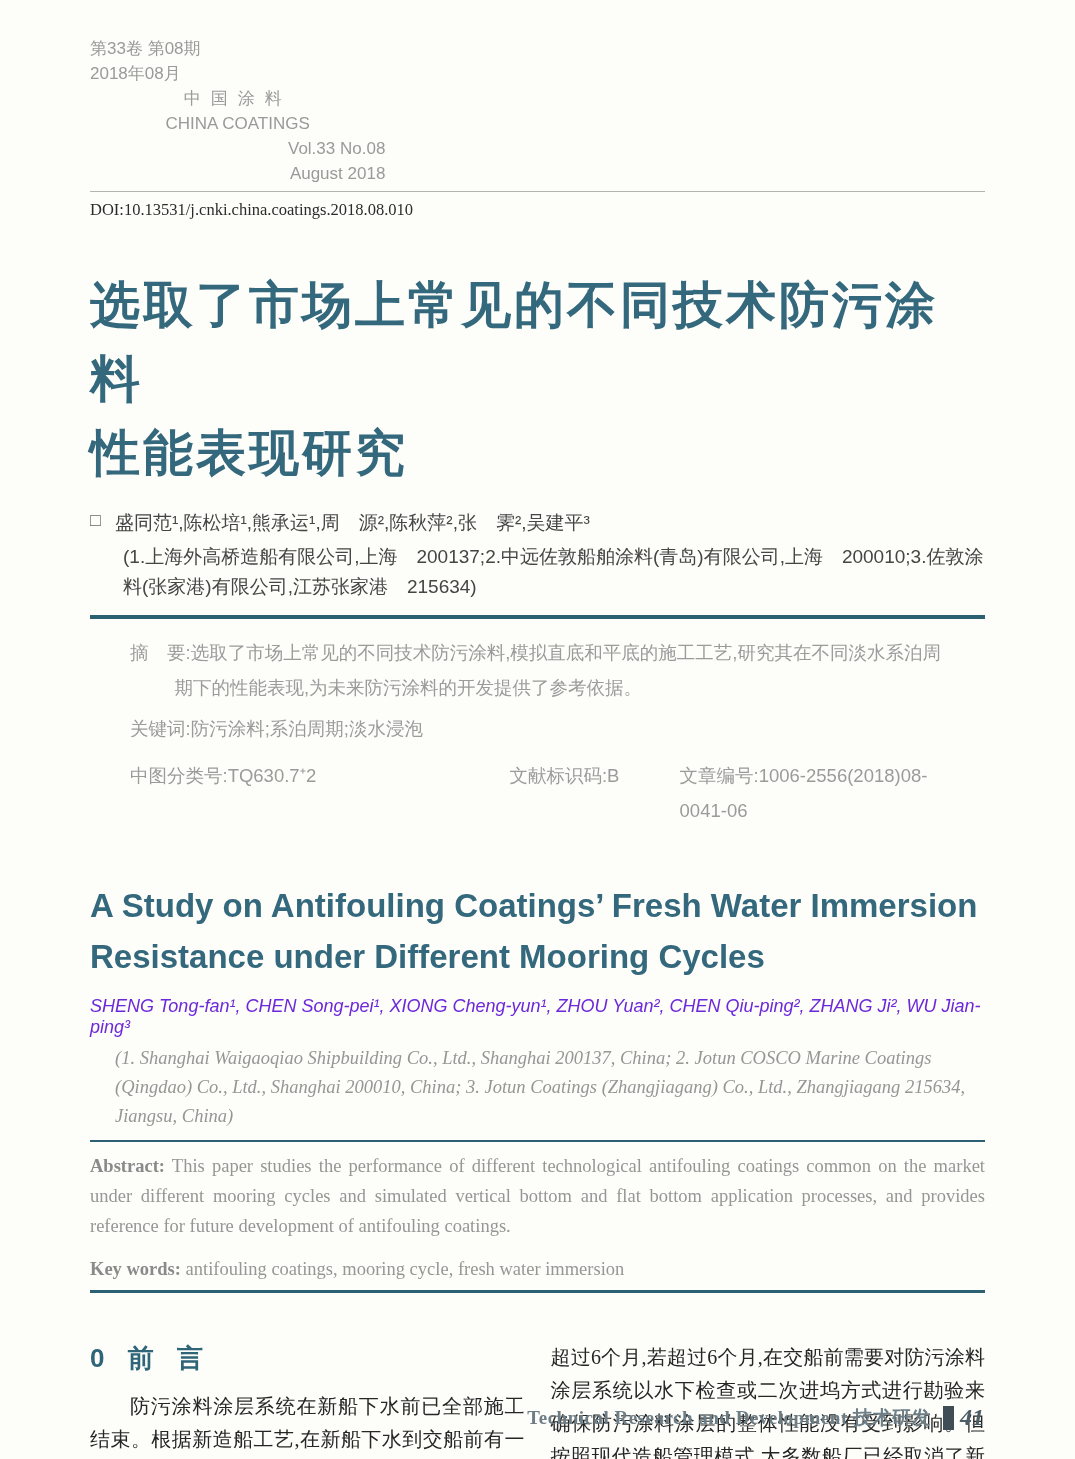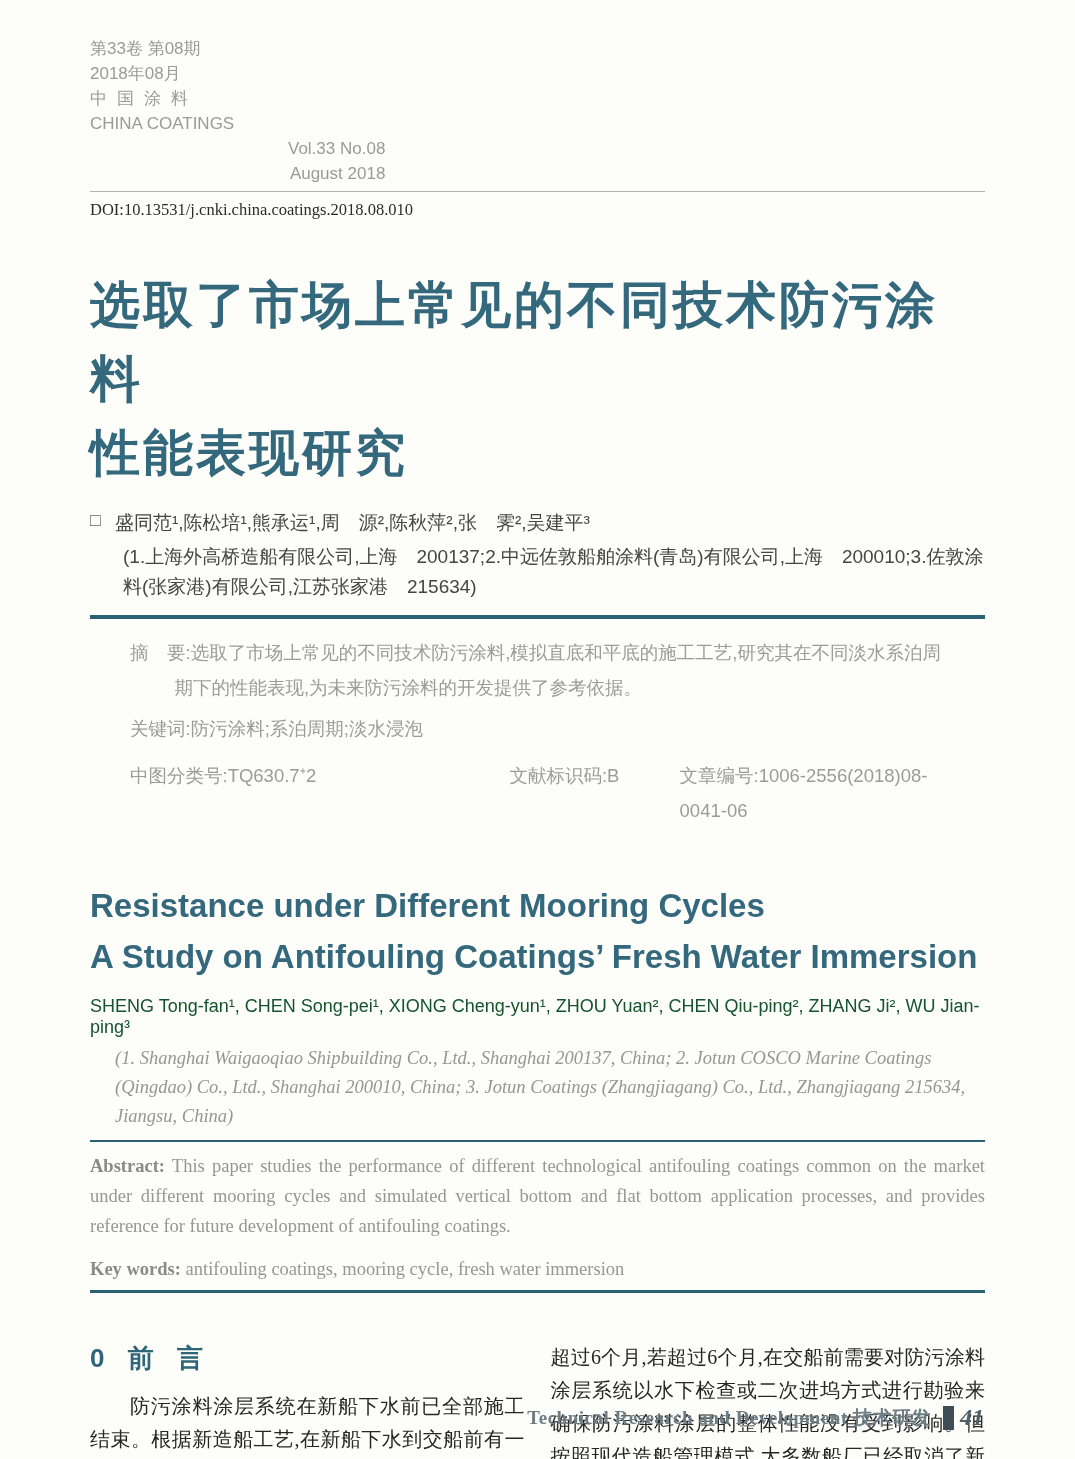--- a/index.html
+++ b/index.html
@@ -8,21 +8,21 @@
     width:1075px; height:1459px; margin:0 auto; position:relative;
     background:#fdfdfa; overflow:hidden;
     font-family:"Liberation Sans", sans-serif;
   }
   .content { margin:0 90px; }
 
   
   .jheader { display:flex; justify-content:space-between; padding-top:36px;
              color:#9a9a9a; font-size:17px; line-height:25px;flex-direction:column; }
   .jheader .col { width:33%; }
-  .jheader .c-center { text-align:left; }
+  .jheader .c-center { text-align:center; }
   .jheader .c-right { text-align:right; }
   .jheader .journal-cn { letter-spacing:10px; }
   .header-rule { border-bottom:1px solid #b3b3b3; margin-top:5px; }
   .doi-line { margin-top:8px; font-family:"Liberation Serif", serif;
               font-size:16.5px; color:#2b2b2b; }
 
   
   .title-cn { margin-top:48px; color:#34687c; font-weight:700;
               font-size:50px; line-height:74px; letter-spacing:3px; }
 
@@ -37,21 +37,21 @@
   .abs-cn { margin:16px 30px 0 40px; color:#9b9b9b; font-size:18.5px; line-height:35px; }
   .abs-cn-p { padding-left:2.4em; text-indent:-2.4em; }
   .kw-cn { margin-top:6px; }
   .class-row { display:flex; margin-top:12px; }
   .class-row .c1 { width:435px; }
   .class-row .c2 { width:195px; }
 
   
   .title-en { margin-top:52px; color:#34687c; font-weight:700;
               font-size:33px; line-height:51px; }
-  .authors-en { margin-top:14px; font-size:18px; color:#14532d; }
+  .authors-en { margin-top:14px; font-size:18px; color:#6d28d9;font-style:italic; }
   .affil-en { margin-top:6px; font-family:"Liberation Serif", serif;
               font-style:italic; font-size:18.5px; line-height:29px; color:#969696;margin-left:25px; }
   .rule-teal-2 { height:2px; background:#2c6173; margin-top:9px; }
   .abs-en { margin-top:9px; font-family:"Liberation Serif", serif;
             font-size:18.5px; line-height:30px; color:#969696; text-align:justify; }
   .abs-en b, .kw-en b { color:#8a8a8a; }
   .kw-en { margin-top:18px; font-family:"Liberation Serif", serif;
            font-size:18.5px; color:#969696; }
   .rule-teal-3 { height:3px; background:#2c6173; margin-top:10px; }
 
@@ -112,22 +112,22 @@
       <p class="abs-cn-p"><span>摘　要:</span><span>选取了市场上常见的不同技术防污涂料,模拟直底和平底的施工工艺,研究其在不同淡水系泊周期下的性能表现,为未来防污涂料的开发提供了参考依据。</span></p>
       <p class="kw-cn"><span>关键词:</span><span>防污涂料;系泊周期;淡水浸泡</span></p>
       <div class="class-row">
         <span class="c1"><span>中图分类号:</span><span>TQ630.7⁺2</span></span>
         <span class="c2"><span>文献标识码:</span><span>B</span></span>
         <span class="c3"><span>文章编号:</span><span>1006-2556(2018)08-0041-06</span></span>
       </div>
     </div>
 
     <h2 class="title-en">
+      <div>A Study on Antifouling Coatings’ Fresh Water Immersion</div>
       <div>Resistance under Different Mooring Cycles</div>
-      <div>A Study on Antifouling Coatings’ Fresh Water Immersion</div>
     </h2>
     <div class="authors-en">SHENG Tong-fan¹, CHEN Song-pei¹, XIONG Cheng-yun¹, ZHOU Yuan², CHEN Qiu-ping², ZHANG Ji², WU Jian-ping³</div>
     <div class="affil-en">(1. Shanghai Waigaoqiao Shipbuilding Co., Ltd., Shanghai 200137, China; 2. Jotun COSCO Marine Coatings (Qingdao) Co., Ltd., Shanghai 200010, China; 3. Jotun Coatings (Zhangjiagang) Co., Ltd., Zhangjiagang 215634, Jiangsu, China)</div>
 
     <div class="rule-teal-2"></div>
 
     <p class="abs-en"><b>Abstract:</b><span> This paper studies the performance of different technological antifouling coatings common on the market under different mooring cycles and simulated vertical bottom and flat bottom application processes, and provides reference for future development of antifouling coatings.</span></p>
     <p class="kw-en"><b>Key words:</b><span> antifouling coatings, mooring cycle, fresh water immersion</span></p>
 
     <div class="rule-teal-3"></div>

